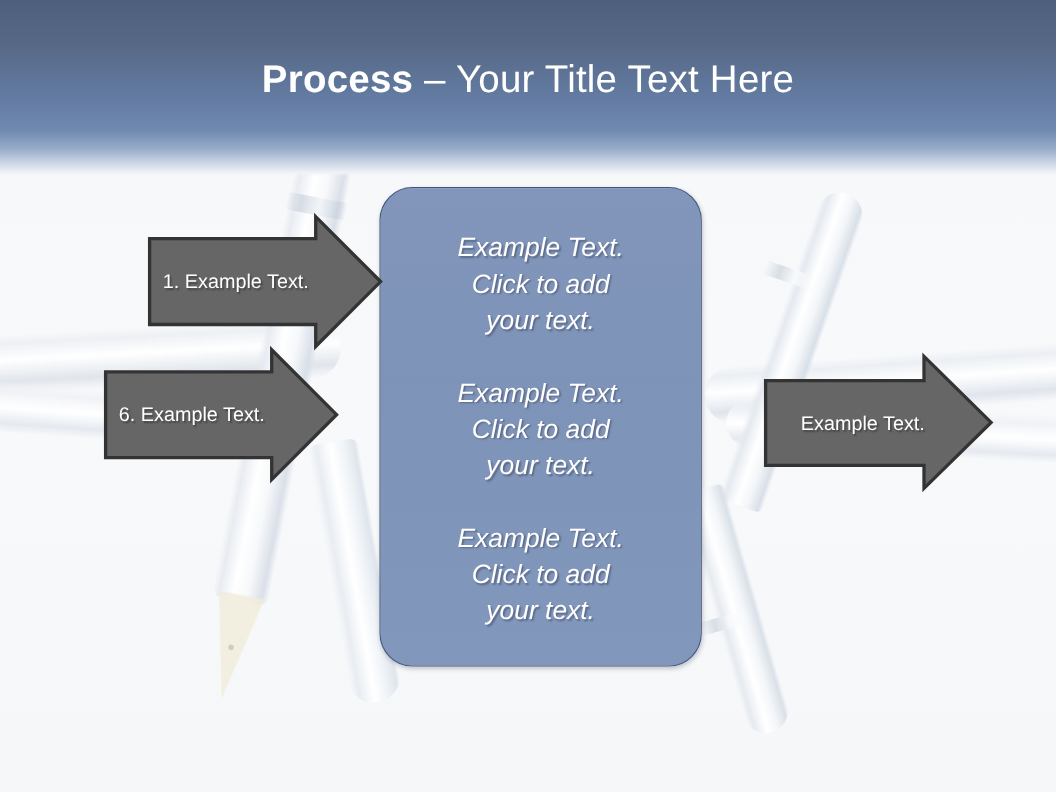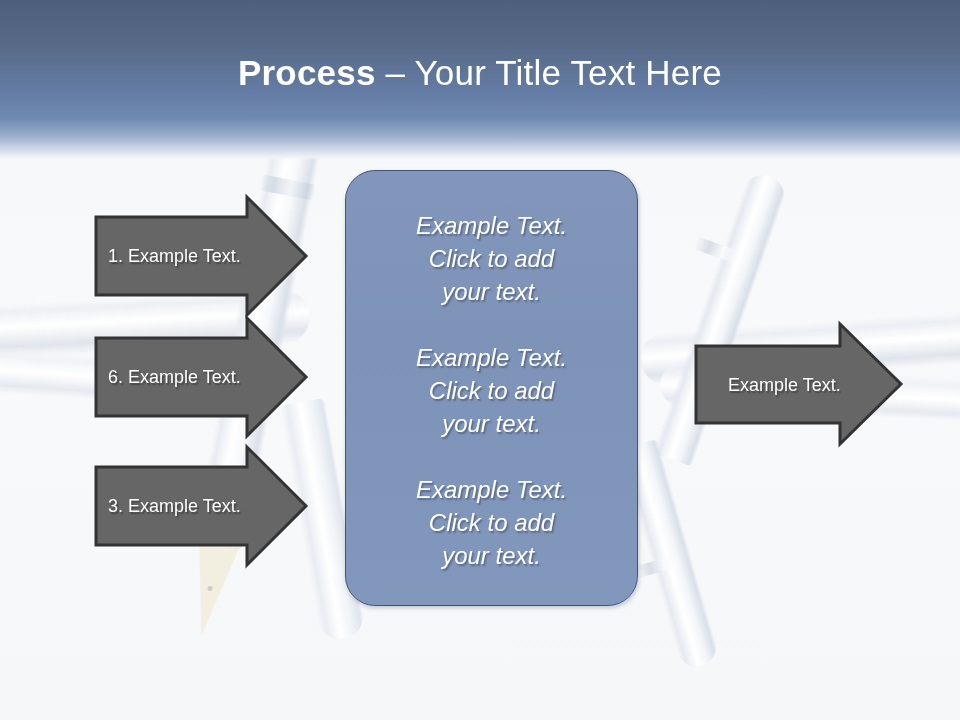--- a/index.html
+++ b/index.html
@@ -277,21 +277,21 @@
     color: #ffffff;
     font-size: 18px;
     line-height: 22px;
     white-space: nowrap;
     text-shadow: 1.5px 1.5px 1.5px rgba(40,40,40,0.55);
   }
 
   
   .arrow-left { left: 94px; width: 214px; height: 122px; }
   .arrow-left .arrow-label { left: 14px; top: 50px; }
-  #arrow-1 { top: 195px; }
+  #arrow-1 { top: 195px; margin-left: 40px; }
   #arrow-2 { top: 316px; }
   #arrow-3 { top: 445px; }
 
   
   .arrow-right { left: 694px; top: 322px; width: 210px; height: 124px; }
   .arrow-right .arrow-label { left: 34px; top: 52px; }
 </style>
 </head>
 <body>
 
@@ -344,26 +344,20 @@
     <span class="arrow-label">1. Example Text.</span>
   </div>
 
   <div id="arrow-2" class="arrow arrow-left">
     <svg width="214" height="122" viewBox="0 0 214 122">
       <polygon points="2,22 153,22 153,2 212,61 153,120 153,100 2,100" fill="#666666" stroke="#333333" stroke-width="3" stroke-linejoin="miter"></polygon>
     </svg>
     <span class="arrow-label">6. Example Text.</span>
   </div>
 
-  <div id="arrow-3" class="arrow arrow-left">
-    <svg width="214" height="122" viewBox="0 0 214 122">
-      <polygon points="2,22 153,22 153,2 212,61 153,120 153,100 2,100" fill="#666666" stroke="#333333" stroke-width="3" stroke-linejoin="miter"></polygon>
-    </svg>
-    <span class="arrow-label">3. Example Text.</span>
-  </div>
 
   <div class="arrow arrow-right">
     <svg width="210" height="124" viewBox="0 0 210 124">
       <polygon points="2,24 146,24 146,2 207,62 146,122 146,101 2,101" fill="#666666" stroke="#333333" stroke-width="3" stroke-linejoin="miter"></polygon>
     </svg>
     <span class="arrow-label">Example Text.</span>
   </div>
 
 </div>
 

